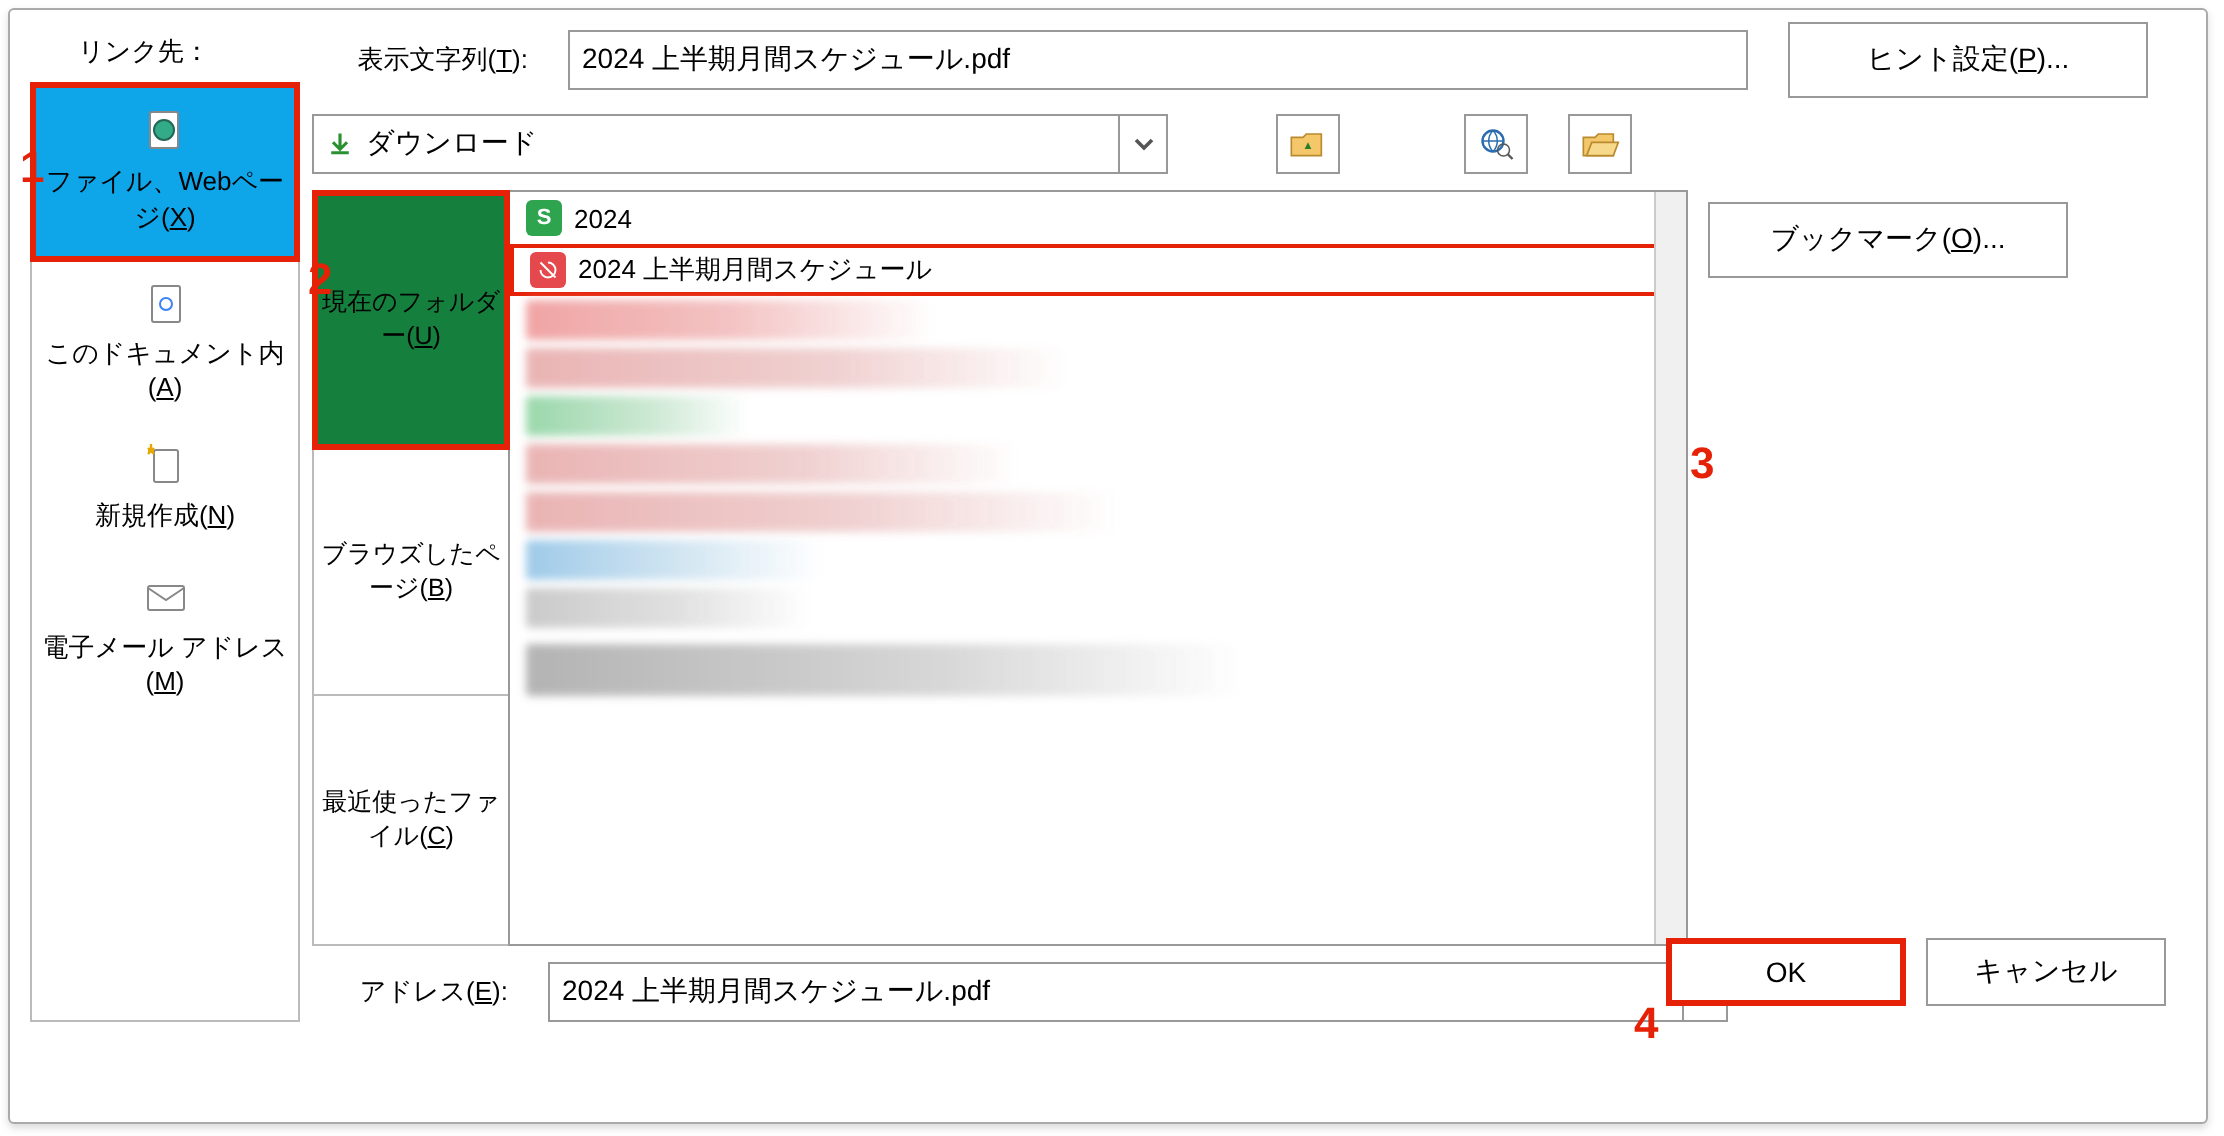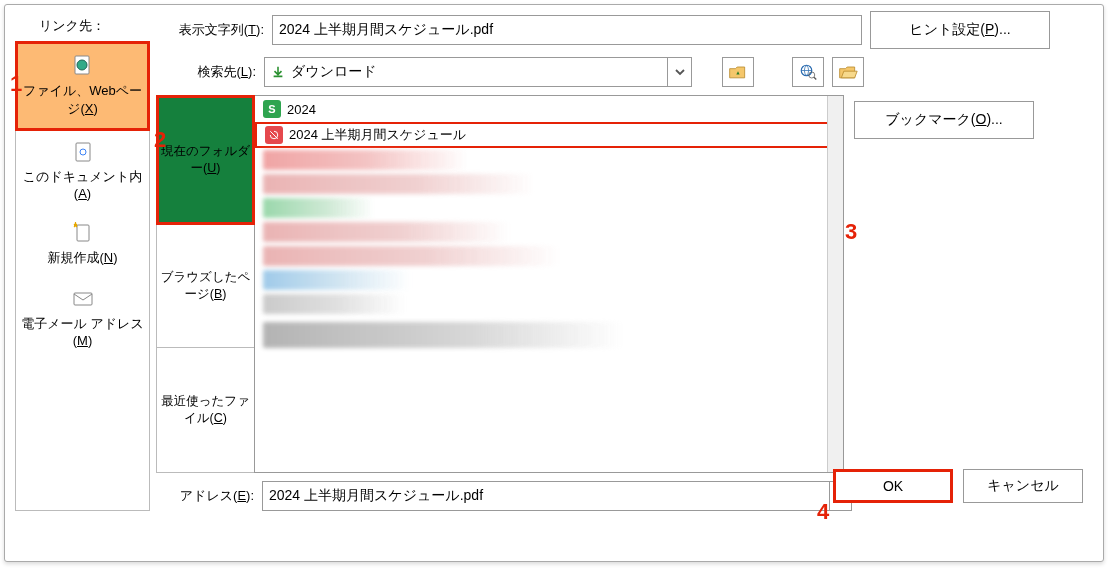--- a/index.html
+++ b/index.html
@@ -8,24 +8,24 @@
 .titlebar { height: 40px; display: flex; align-items: center; padding: 0 12px; position: relative; }
 .titlebar .title { flex: 1; font-size: 15px; }
 .titlebar .help { width: 36px; text-align: center; font-size: 18px; color: #333; cursor: pointer; }
 .titlebar .close { width: 36px; text-align: center; cursor: pointer; }
 .titlebar .close svg { width: 16px; height: 16px; stroke: #222; stroke-width: 1.6; }
 .body { display: flex; padding: 6px 10px 10px 10px; gap: 6px; height: calc(100% - 40px); position: relative; }
 .sidebar { width: 135px; display: flex; flex-direction: column; position: relative; }
 .link-to-label { font-size: 13px; margin: 6px 0 6px 24px; }
 .side-items { border: 1px solid #bbb; display: flex; flex-direction: column; flex: 1; }
 .side-item { display: flex; flex-direction: column; align-items: center; justify-content: center; padding: 10px 4px; cursor: pointer; border-bottom: 0; text-align: center; font-size: 13px; gap: 4px; }
-.side-item.active { border: 3px solid #e52207; background: #fdba74; margin: -1px; z-index: 1; }
+.side-item.active { border: 3px solid #e52207; background: #0ea5e9; margin: -1px; z-index: 1; }
 .side-icon { width: 24px; height: 24px; display: flex; align-items: center; justify-content: center; }
 .main { flex: 1; display: flex; flex-direction: column; gap: 8px; position: relative; }
-.row { display: flex; align-items: center; gap: 8px; }
+.row { display: flex; align-items: center; gap: 20px; }
 .label { width: 100px; text-align: right; height: 30px; display: flex; align-items: center; justify-content: flex-end; }
 .display-row .label { width: 108px; }
 .input { height: 30px; border: 1px solid #999; padding: 2px 6px; font-size: 14px; flex: 1; background: #fff; }
 .input.disp { width: 590px; flex: none; }
 .right-btn { width: 180px; height: 38px; border: 1px solid #999; background: #fff; cursor: pointer; font-size: 14px; }
 .search-row { position: relative; }
 .search-combo { display: flex; align-items: center; border: 1px solid #999; height: 30px; width: 428px; background: #fff; }
 .search-combo .dl-icon { color: #2a9030; font-size: 16px; padding: 0 6px; display: flex; align-items: center; }
 .search-combo .dl-text { flex: 1; font-size: 14px; }
 .search-combo .dd-btn { width: 24px; height: 100%; border-left: 1px solid #999; display: flex; align-items: center; justify-content: center; cursor: pointer; }
@@ -120,23 +120,20 @@
 
       <div class="row display-row">
         <div class="label">
             <span><span>表示文字列(<span class="ul">T</span>):</span></span>
           </div>
         <input class="input disp" value="2024 上半期月間スケジュール.pdf" style="">
         <button class="right-btn">ヒント設定(<span class="ul">P</span>)...</button>
       </div>
 
       <div class="row search-row">
-        <div class="label">
-            <span>検索先(<span class="ul">L</span>):</span>
-          </div>
         <div class="search-combo">
           <span class="dl-icon">
             <svg viewBox="0 0 16 16" width="14" height="14">
                 <path d="M8 2 v8 M4 7 l4 4 l4 -4 M3 13 h10" stroke="#2a9030" stroke-width="1.8" fill="none"></path>
               </svg>
           </span>
           <span class="dl-text">ダウンロード</span>
           <div class="dd-btn">
             <svg class="chevron-down" viewBox="0 0 10 10">
                 <path d="M1 3 L5 7 L9 3"></path>

